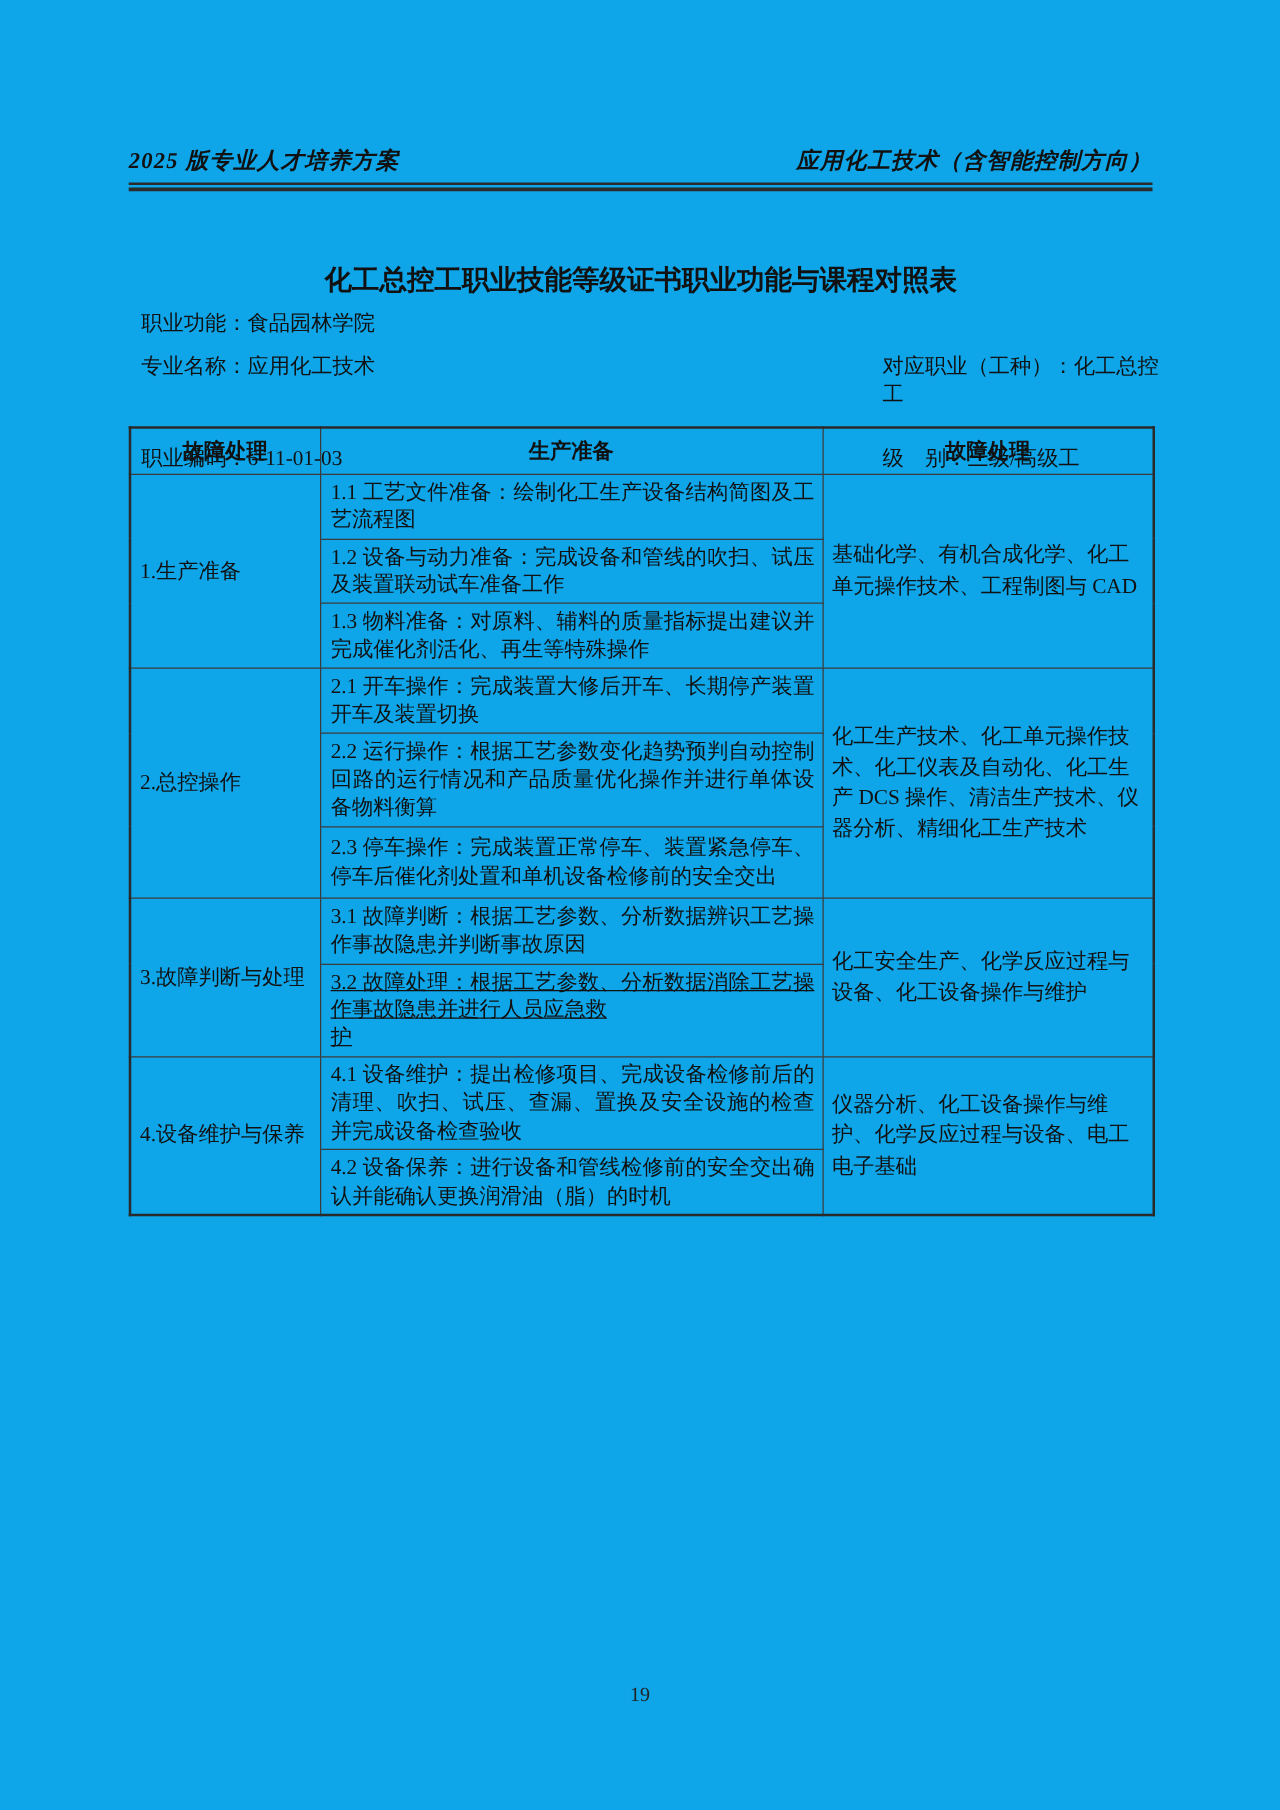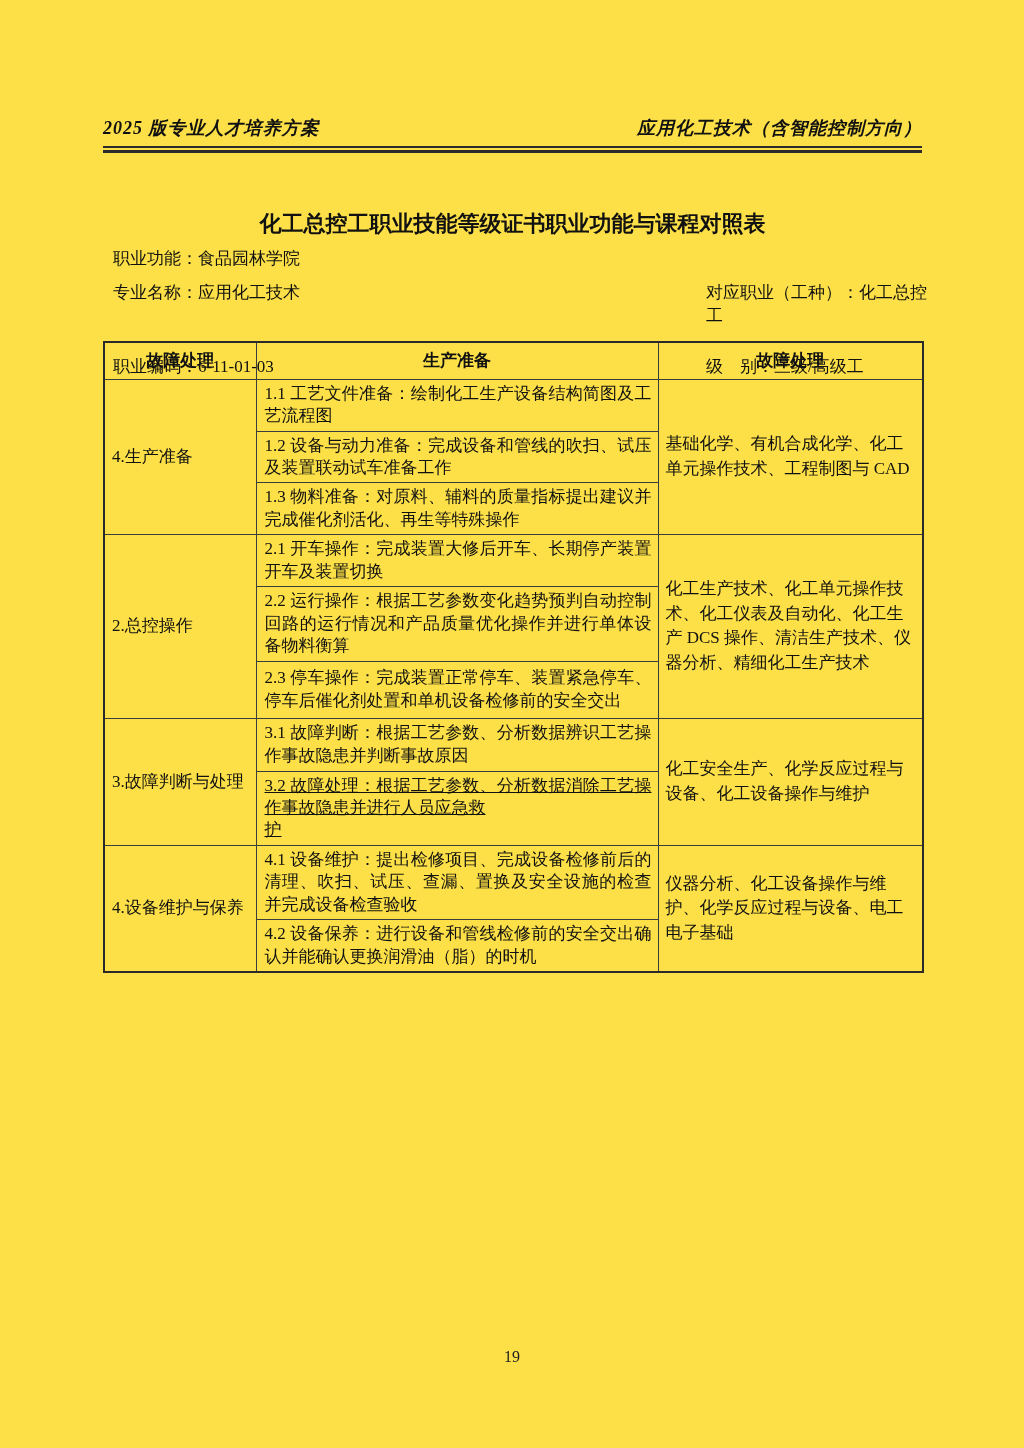--- a/index.html
+++ b/index.html
@@ -3,21 +3,21 @@
 <meta charset="utf-8">
 <style>
   * { margin: 0; padding: 0; box-sizing: border-box; }
   html, body { background: #ffffff; }
   body {
     width: 1024px; height: 1448px;
     position: relative;
     font-family: "Liberation Serif", "DejaVu Serif", serif;
     color: #1a1a1a;
   }
-  .page { position: absolute; inset: 0; background: #fde047; }
+  .page { position: absolute; inset: 0; background: #0ea5e9; }
 
   
   .running-header {
     position: absolute; top: 116px; left: 103px; right: 102px;
     display: flex; justify-content: space-between; align-items: baseline;
   }
   .running-header .hdr-text {
     font-size: 18px; font-weight: bold; font-style: italic;
     letter-spacing: 1px; color: #111;
   }
@@ -127,21 +127,21 @@
     <thead>
       <tr>
         <th>故障处理</th>
         <th>生产准备</th>
         <th>故障处理</th>
       </tr>
     </thead>
     <tbody>
 
       <tr class="rh1">
-        <td class="func" rowspan="3">4.生产准备</td>
+        <td class="func" rowspan="3">1.生产准备</td>
         <td class="task">1.1 工艺文件准备：绘制化工生产设备结构简图及工艺流程图</td>
         <td class="courses" rowspan="3">基础化学、有机合成化学、化工单元操作技术、工程制图与 CAD</td>
       </tr>
       <tr class="rh2">
         <td class="task">1.2 设备与动力准备：完成设备和管线的吹扫、试压及装置联动试车准备工作</td>
       </tr>
       <tr class="rh3">
         <td class="task">1.3 物料准备：对原料、辅料的质量指标提出建议并完成催化剂活化、再生等特殊操作</td>
       </tr>
 

